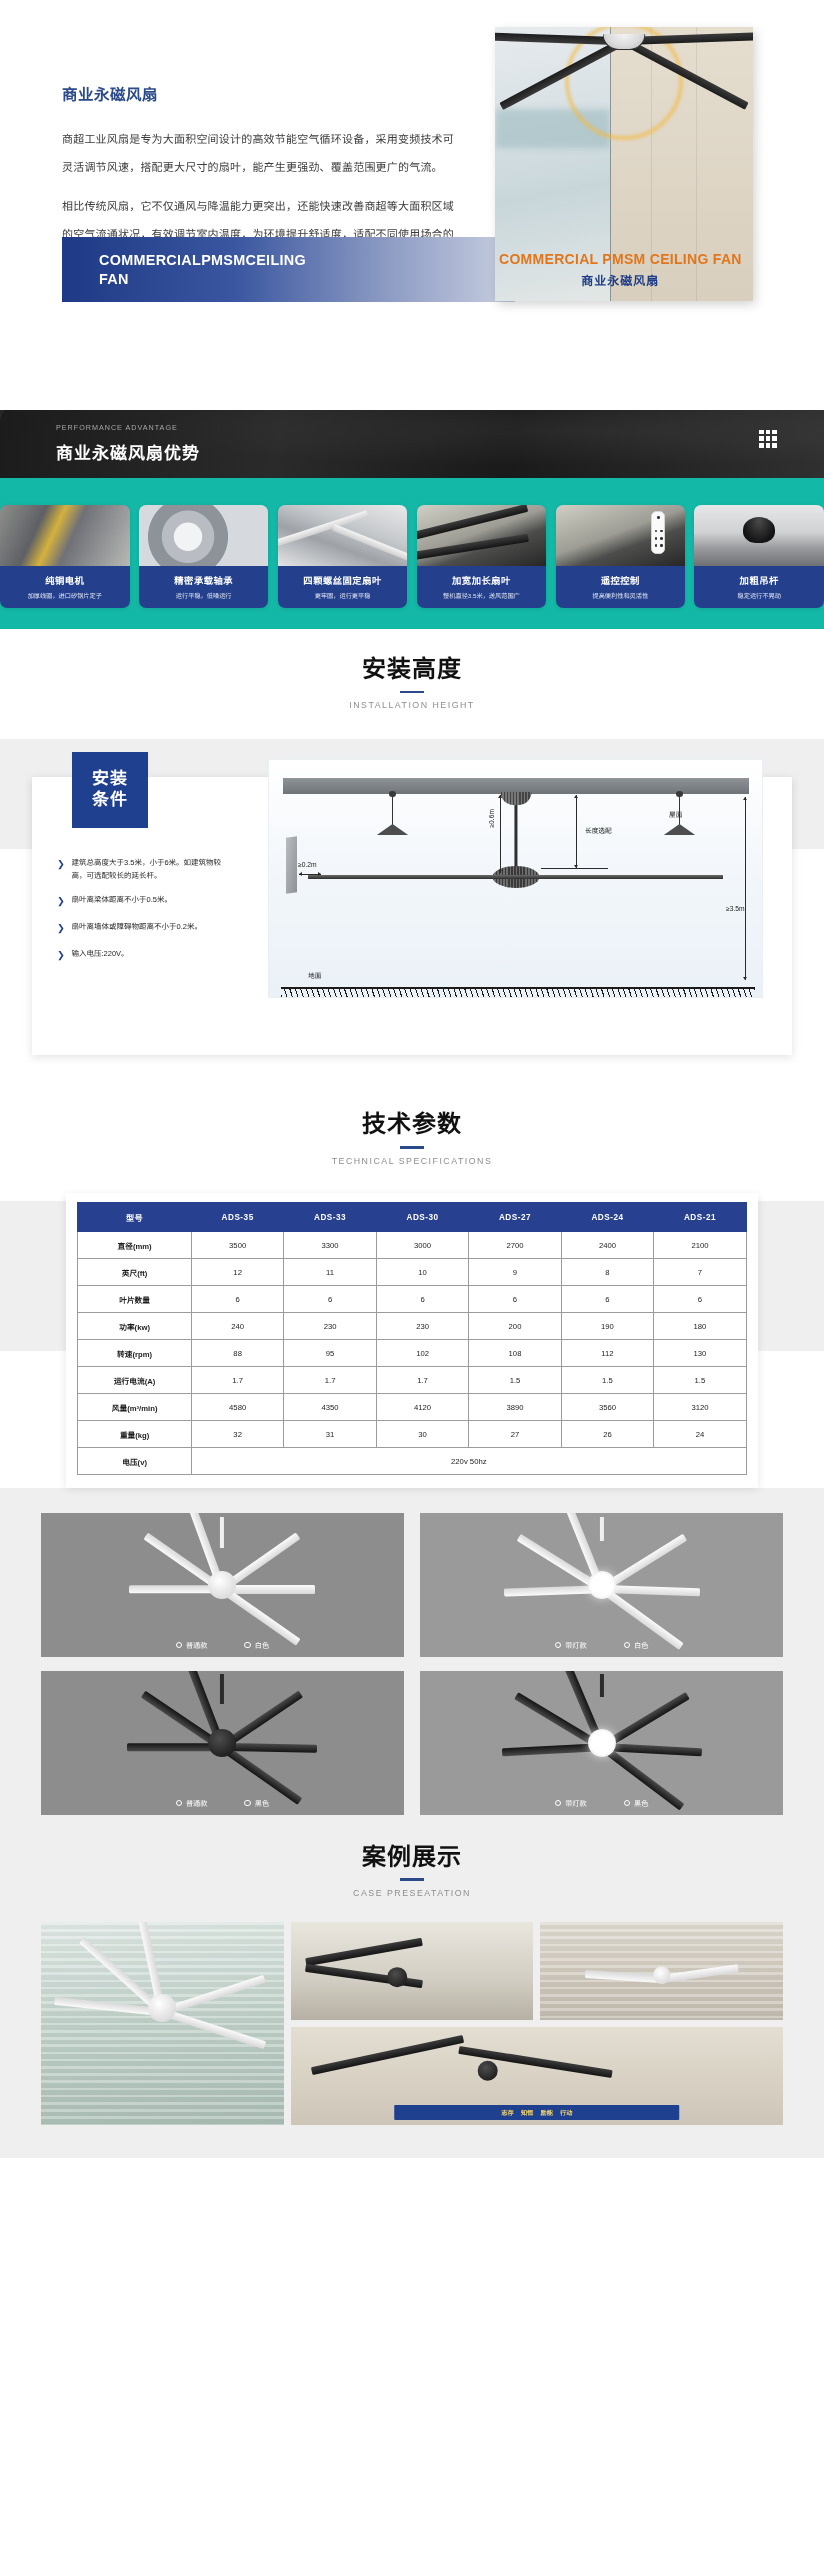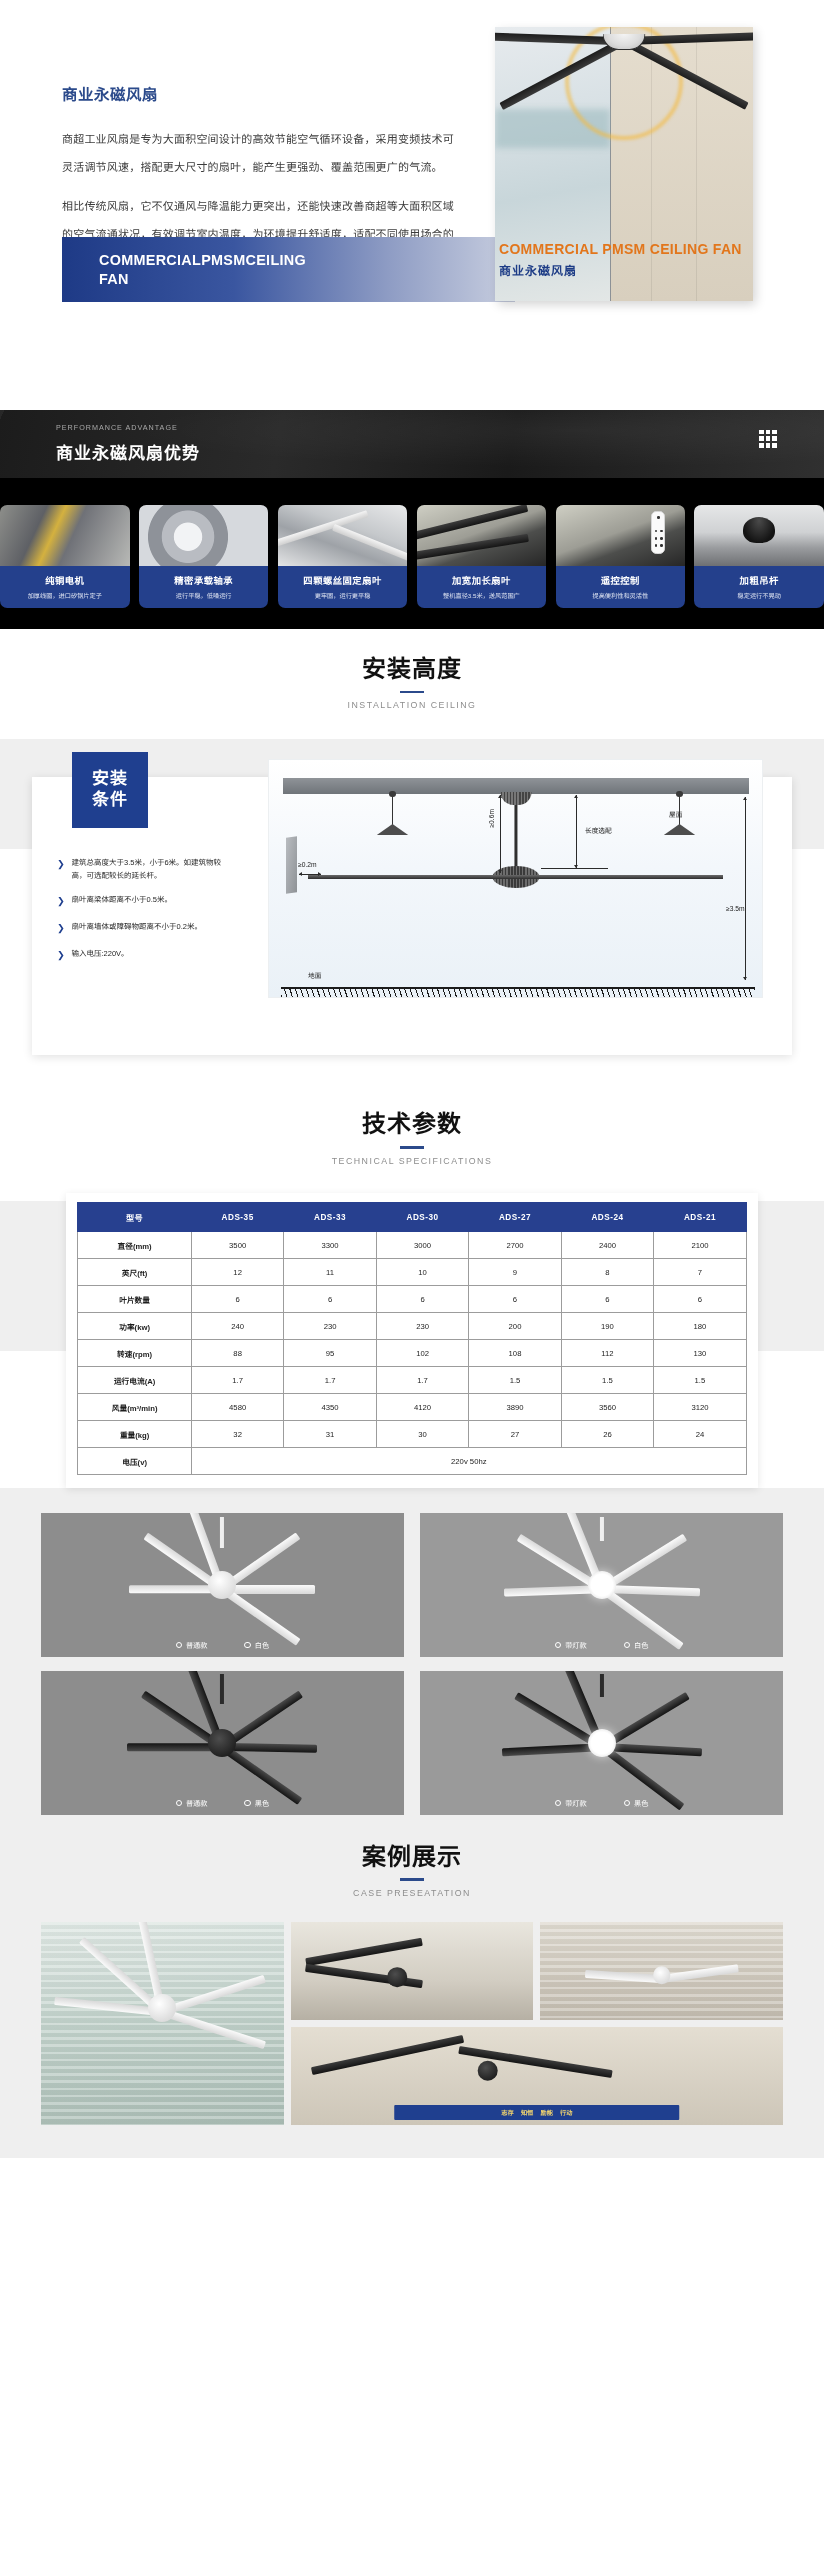--- a/index.html
+++ b/index.html
@@ -79,21 +79,21 @@
     z-index: 3;
   }
   .ph-glow{
     position:absolute; left:50%; top:-5.2px; transform:translateX(-50%);
     width:118px; height:118px; border-radius:50%;
     border: 4.6px solid rgba(243,186,63,.62);
     filter: blur(1.5px);
     z-index:2;
   }
   .ph-txt {
-    position:absolute; right:11.3px; bottom:23px; text-align:left; z-index:6;
+    position:absolute; right:11.3px; bottom:13px; text-align:center; z-index:6;
   }
   .ph-txt .en {
     color:#e2761c; font-size:14px; font-weight:700; line-height:1.1;
     letter-spacing:0.3px;
   }
   .ph-txt .cn {
     color:#1d3c86; font-size:12px; font-weight:700; margin-top:4.1px; letter-spacing:1px;
   }
 
   
@@ -112,21 +112,21 @@
   .s2-en { color:#a9a9a9; font-size:7.2px; letter-spacing:1px; }
   .s2-cn { color:#fff; font-size:17px; font-weight:700; margin-top:6.2px; letter-spacing:1px; }
   .grid-icon {
     position:absolute; right:47px; top:19.6px;
     display:grid; grid-template-columns:repeat(3,4.6px); grid-template-rows:repeat(3,4.6px);
     gap:2.1px;
   }
   .grid-icon i { background:#fff; display:block; }
 
   
-  .s3 { padding: 27px 0 20.6px; background:#000000; }
+  .s3 { padding: 27px 0 20.6px; background:#14b8a6; }
   .cards { display:flex; justify-content:center; gap:9.3px; }
   .card {
     width: 140px; border-radius: 7.2px; overflow:hidden;
     box-shadow: 0 1px 4.1px rgba(0,0,0,.10);
   }
   .card-img { height: 61px; position:relative; overflow:hidden; }
   .card-cap {
     background:#24408c; color:#fff; text-align:center; padding: 7.2px 3.1px 8.2px;
   }
   .card-cap .t { font-size: 9.3px; font-weight:700; letter-spacing:0.5px; }
@@ -429,21 +429,21 @@
         </div>
       </div>
 
     </div>
   </section>
 
   <section class="s4">
     <div class="sec-title-wrap">
       <div class="sec-title-cn">安装高度</div>
       <div class="sec-rule"></div>
-      <div class="sec-title-en">INSTALLATION CEILING</div>
+      <div class="sec-title-en">INSTALLATION HEIGHT</div>
     </div>
 
     <div class="s4-stage">
       <div class="s4-grayband"></div>
       <div class="s4-panel"></div>
 
       <div class="badge">
         <div>
           <div>安装</div>
           <div>条件</div>

